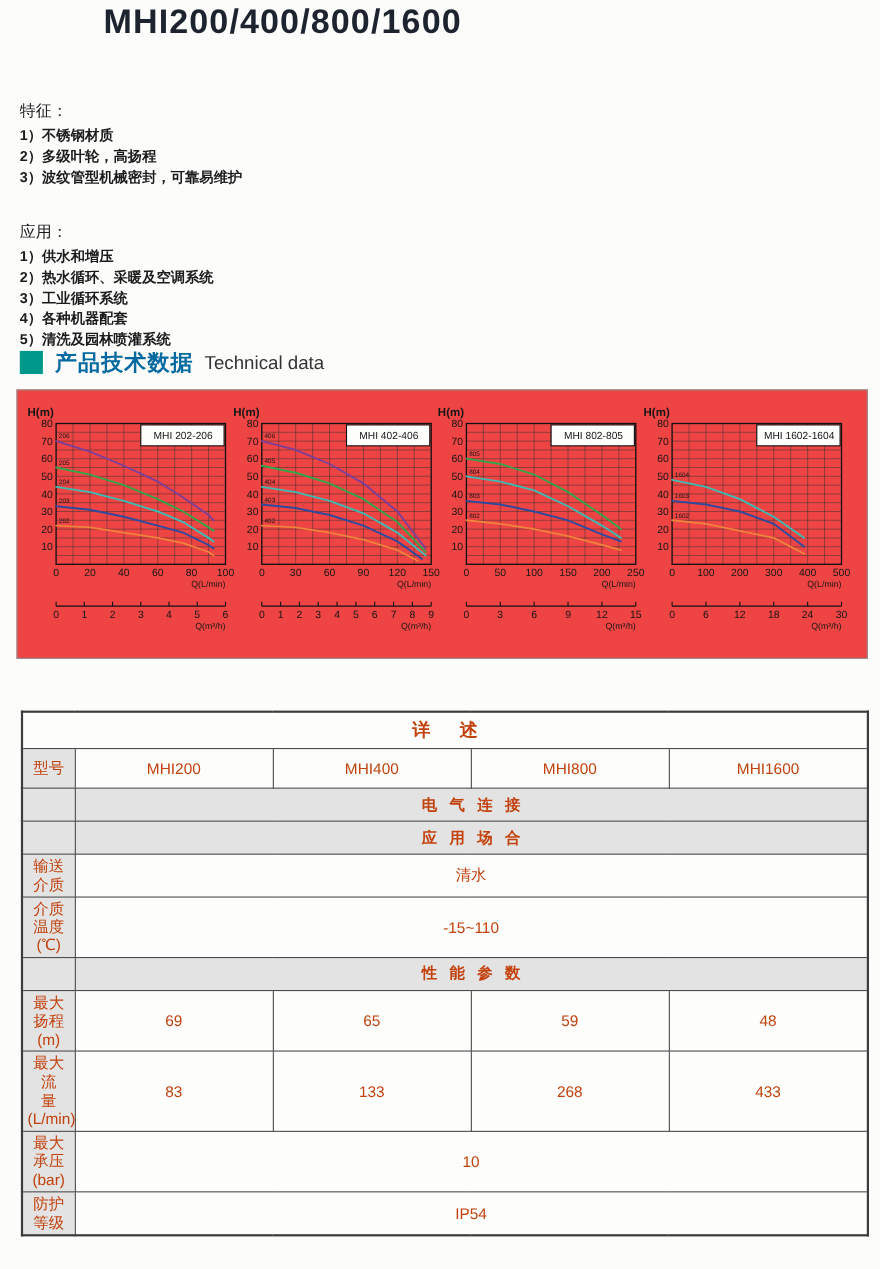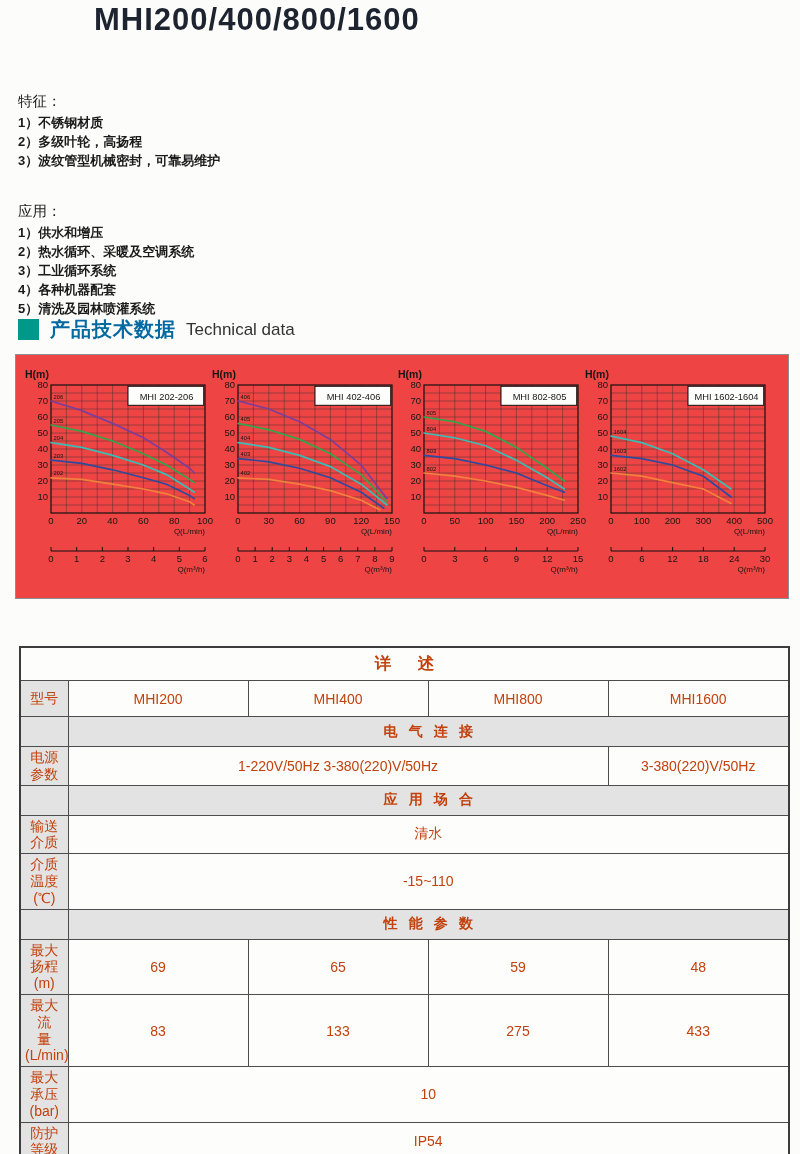--- a/index.html
+++ b/index.html
@@ -370,26 +370,20 @@
           <td class="lbl">型号</td>
           <td colspan="1">MHI200</td>
           <td colspan="1">MHI400</td>
           <td colspan="1">MHI800</td>
           <td colspan="1">MHI1600</td>
         </tr>
         <tr class="r-sec">
           <td></td>
           <td colspan="4">电气连接</td>
         </tr>
-        <tr class="r-data">
-          <td class="lbl">电源
-参数</td>
-          <td colspan="3">1-220V/50Hz 3-380(220)V/50Hz</td>
-          <td colspan="1">3-380(220)V/50Hz</td>
-        </tr>
         <tr class="r-sec">
           <td></td>
           <td colspan="4">应用场合</td>
         </tr>
         <tr class="r-data">
           <td class="lbl">输送
 介质</td>
           <td colspan="4">清水</td>
         </tr>
         <tr class="r-data">
@@ -407,21 +401,21 @@
           <td colspan="1">69</td>
           <td colspan="1">65</td>
           <td colspan="1">59</td>
           <td colspan="1">48</td>
         </tr>
         <tr class="r-data">
           <td class="lbl">最大流
 量(L/min)</td>
           <td colspan="1">83</td>
           <td colspan="1">133</td>
-          <td colspan="1">275</td>
+          <td colspan="1">268</td>
           <td colspan="1">433</td>
         </tr>
         <tr class="r-data">
           <td class="lbl">最大
 承压(bar)</td>
           <td colspan="4">10</td>
         </tr>
         <tr class="r-data">
           <td class="lbl">防护
 等级</td>

